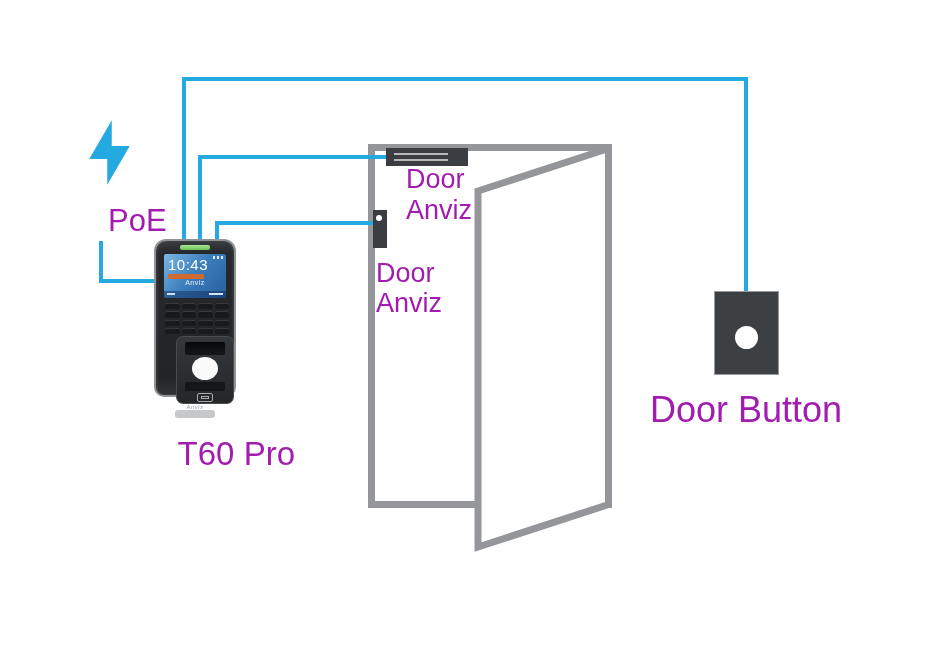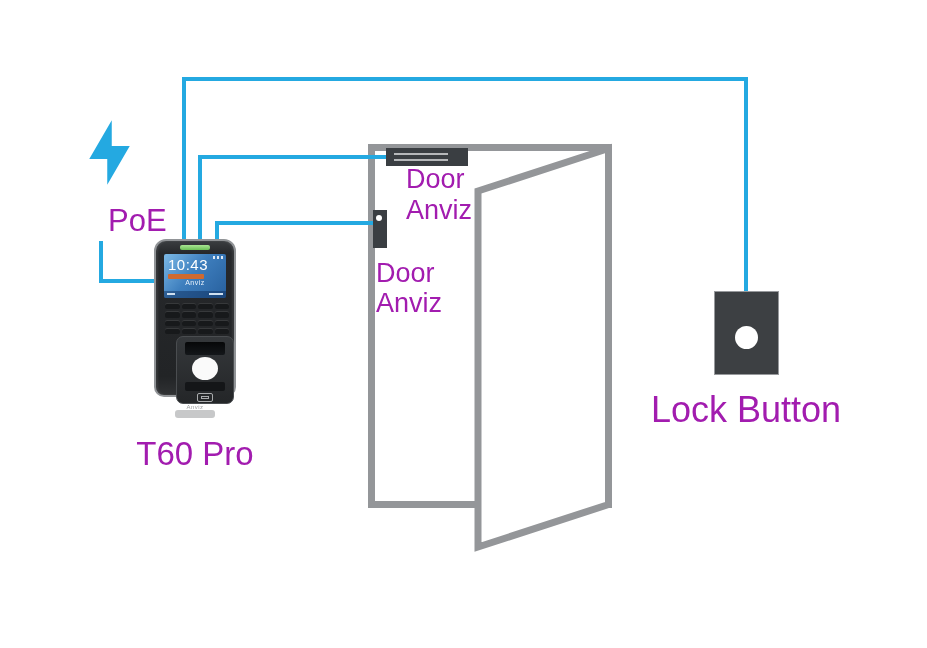--- a/index.html
+++ b/index.html
@@ -4,21 +4,21 @@
 <style>
   html,body{margin:0;padding:0;background:#fff;}
   #stage{
     position:relative;width:927px;height:648px;background:#ffffff;overflow:hidden;
     font-family:"Liberation Sans",sans-serif;
   }
   .abs{position:absolute;}
   
   .lbl{position:absolute;color:#a21caf;font-family:"Liberation Sans",sans-serif;line-height:1.12;}
   #poe-label{left:72px;top:204px;font-size:31px;margin-left:36px;}
-  #t60-label{left:95px;top:436px;width:200px;text-align:center;font-size:33px;}
+  #t60-label{left:95px;top:436px;width:200px;text-align:right;font-size:33px;}
   #door-lock-label{left:406px;top:164px;font-size:27px;line-height:31px;}
   #door-sensor-label{left:376px;top:258px;font-size:27px;line-height:30px;}
   #exit-button-label{left:596px;top:390px;width:300px;text-align:center;font-size:36px;}
   
   #linework{position:absolute;left:0;top:0;width:927px;height:648px;}
   
   #door-lock{left:386px;top:148px;width:82px;height:18px;background:#3a3e42;}
   #door-lock .lockline{position:absolute;left:8px;width:54px;height:2px;background:#b6b8ba;}
   #door-lock .l1{top:5px;} #door-lock .l2{top:11px;}
   
@@ -88,21 +88,21 @@
   <div class="lbl" id="poe-label">PoE</div>
   <div class="lbl" id="t60-label">T60 Pro</div>
   <div class="lbl" id="door-lock-label">
     <div>Door</div>
     <div>Anviz</div>
   </div>
   <div class="lbl" id="door-sensor-label">
     <div>Door</div>
     <div>Anviz</div>
   </div>
-  <div class="lbl" id="exit-button-label">Lock Button</div>
+  <div class="lbl" id="exit-button-label">Door Button</div>
 
   <div class="abs" id="door-lock">
     <div class="lockline l1"></div>
     <div class="lockline l2"></div>
   </div>
 
   <div class="abs" id="door-sensor">
     <div class="dot"></div>
   </div>
 

